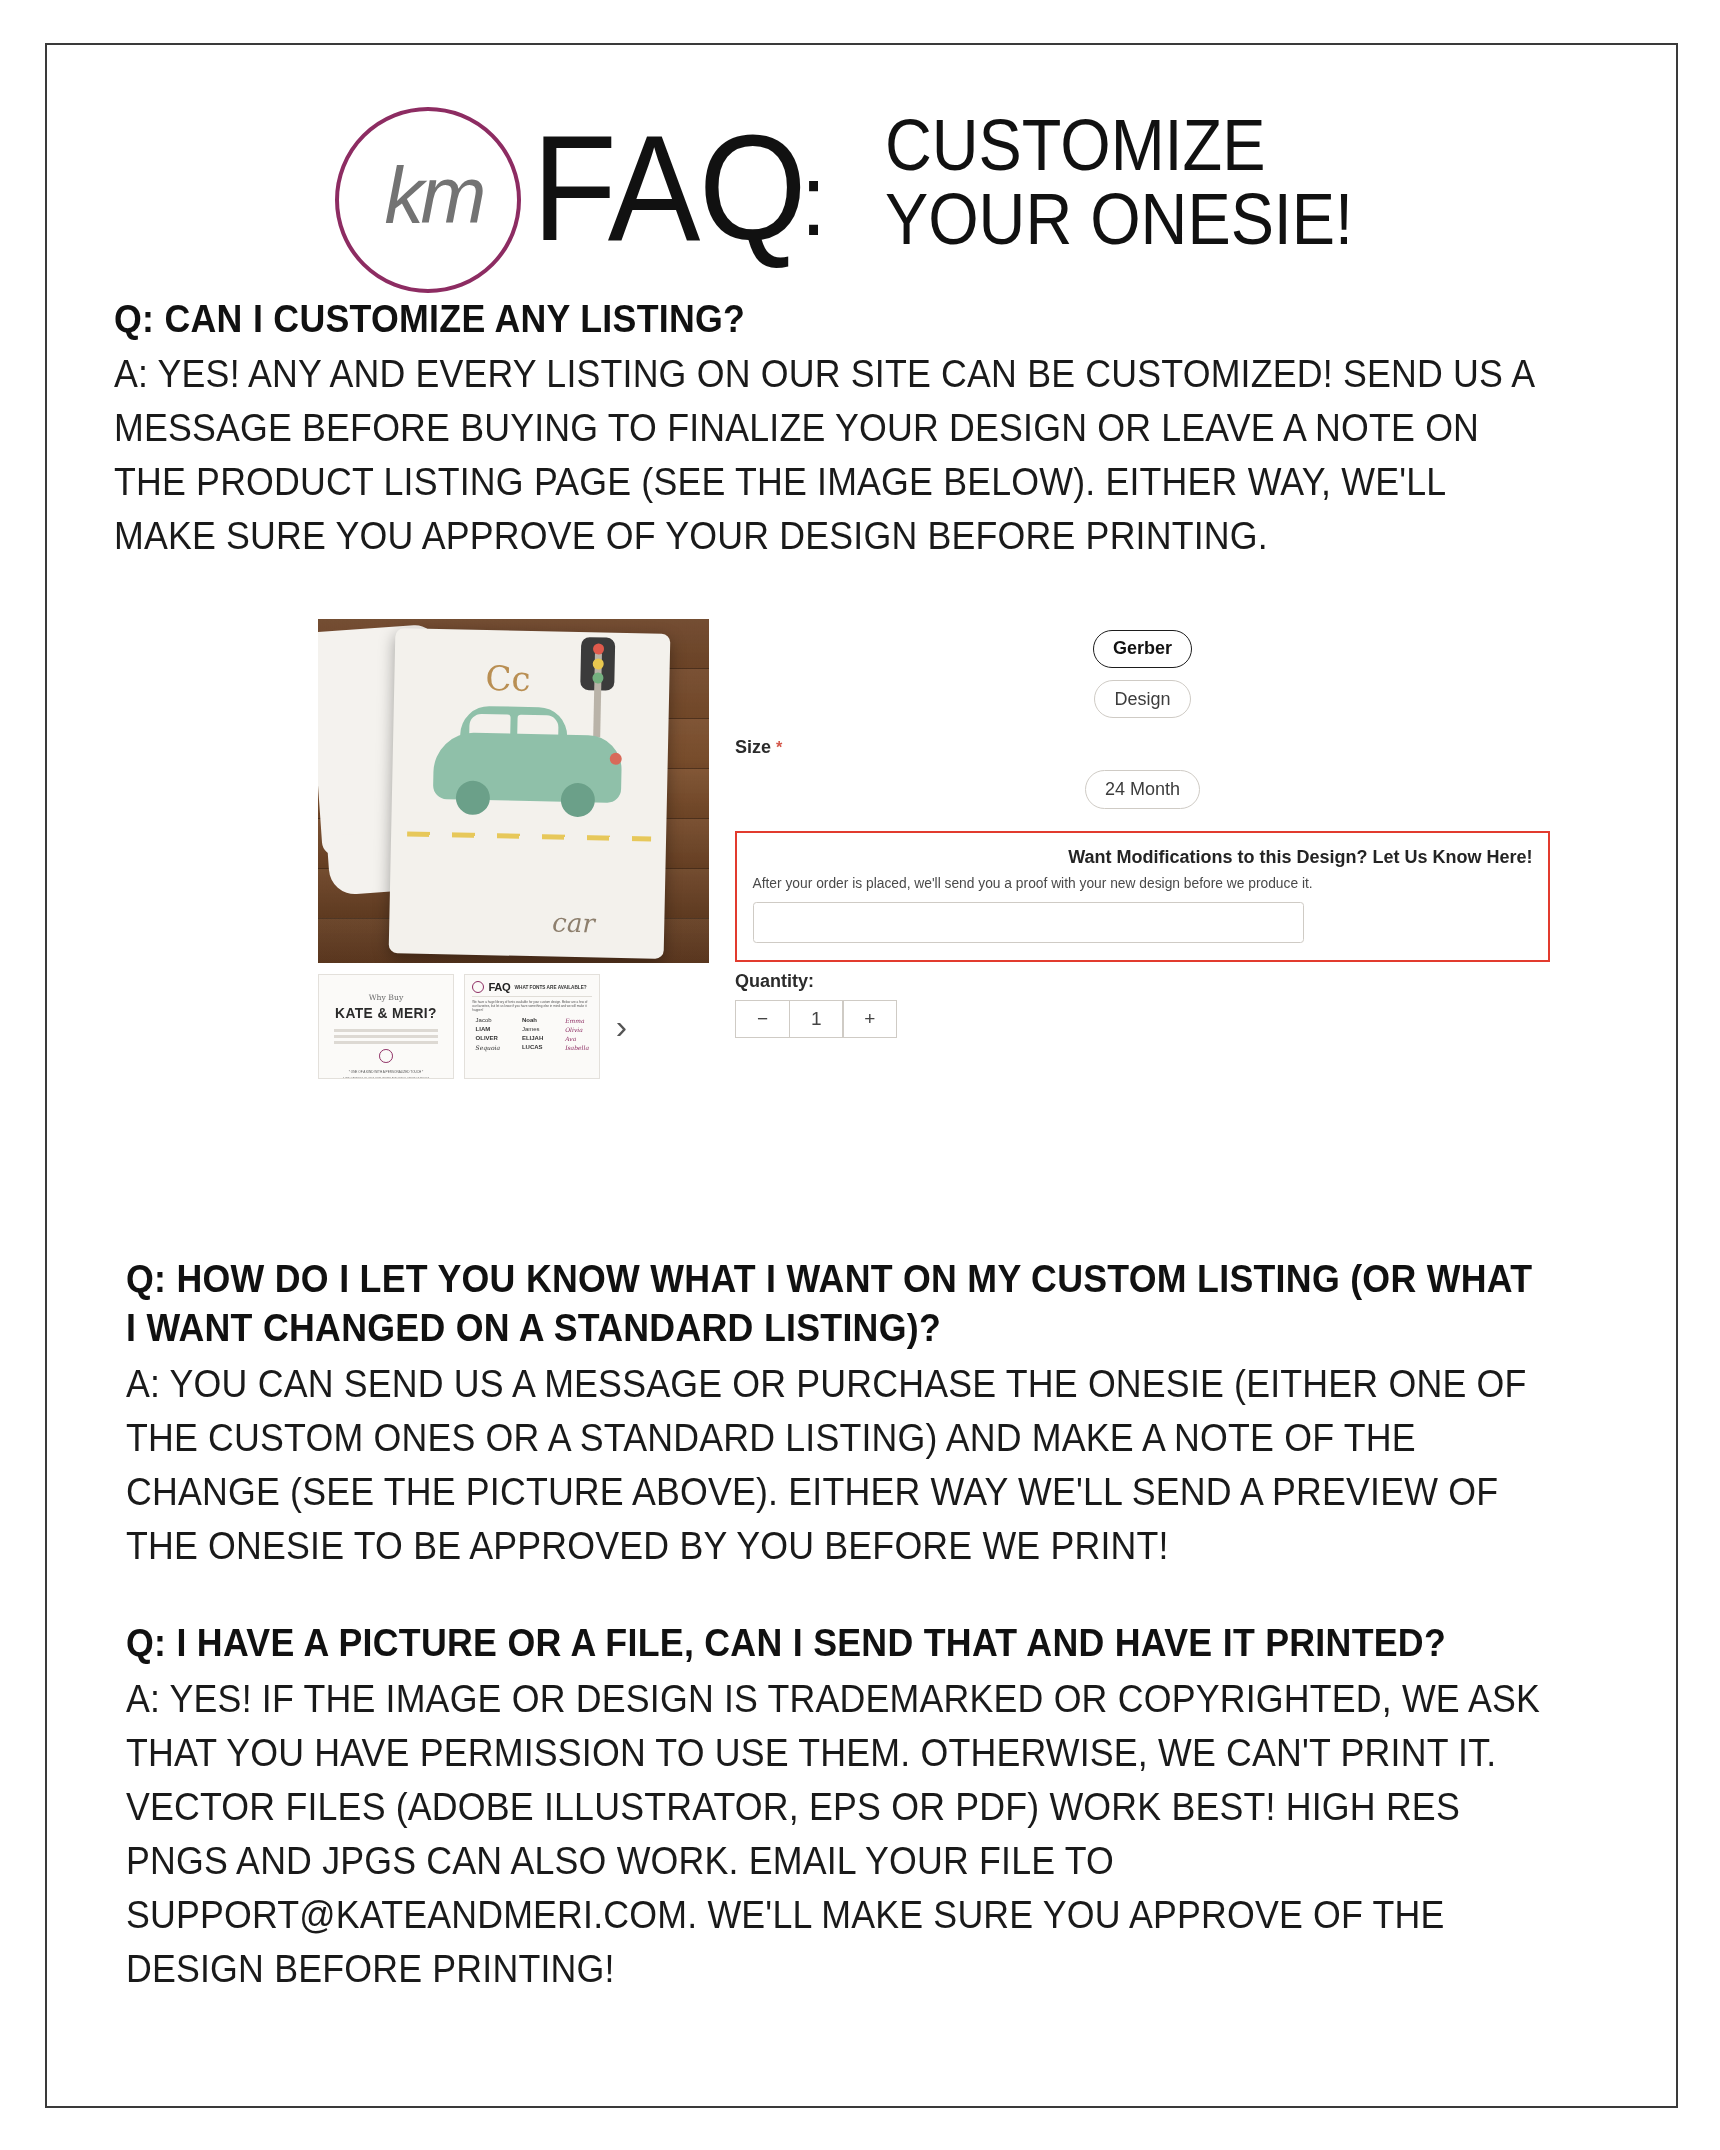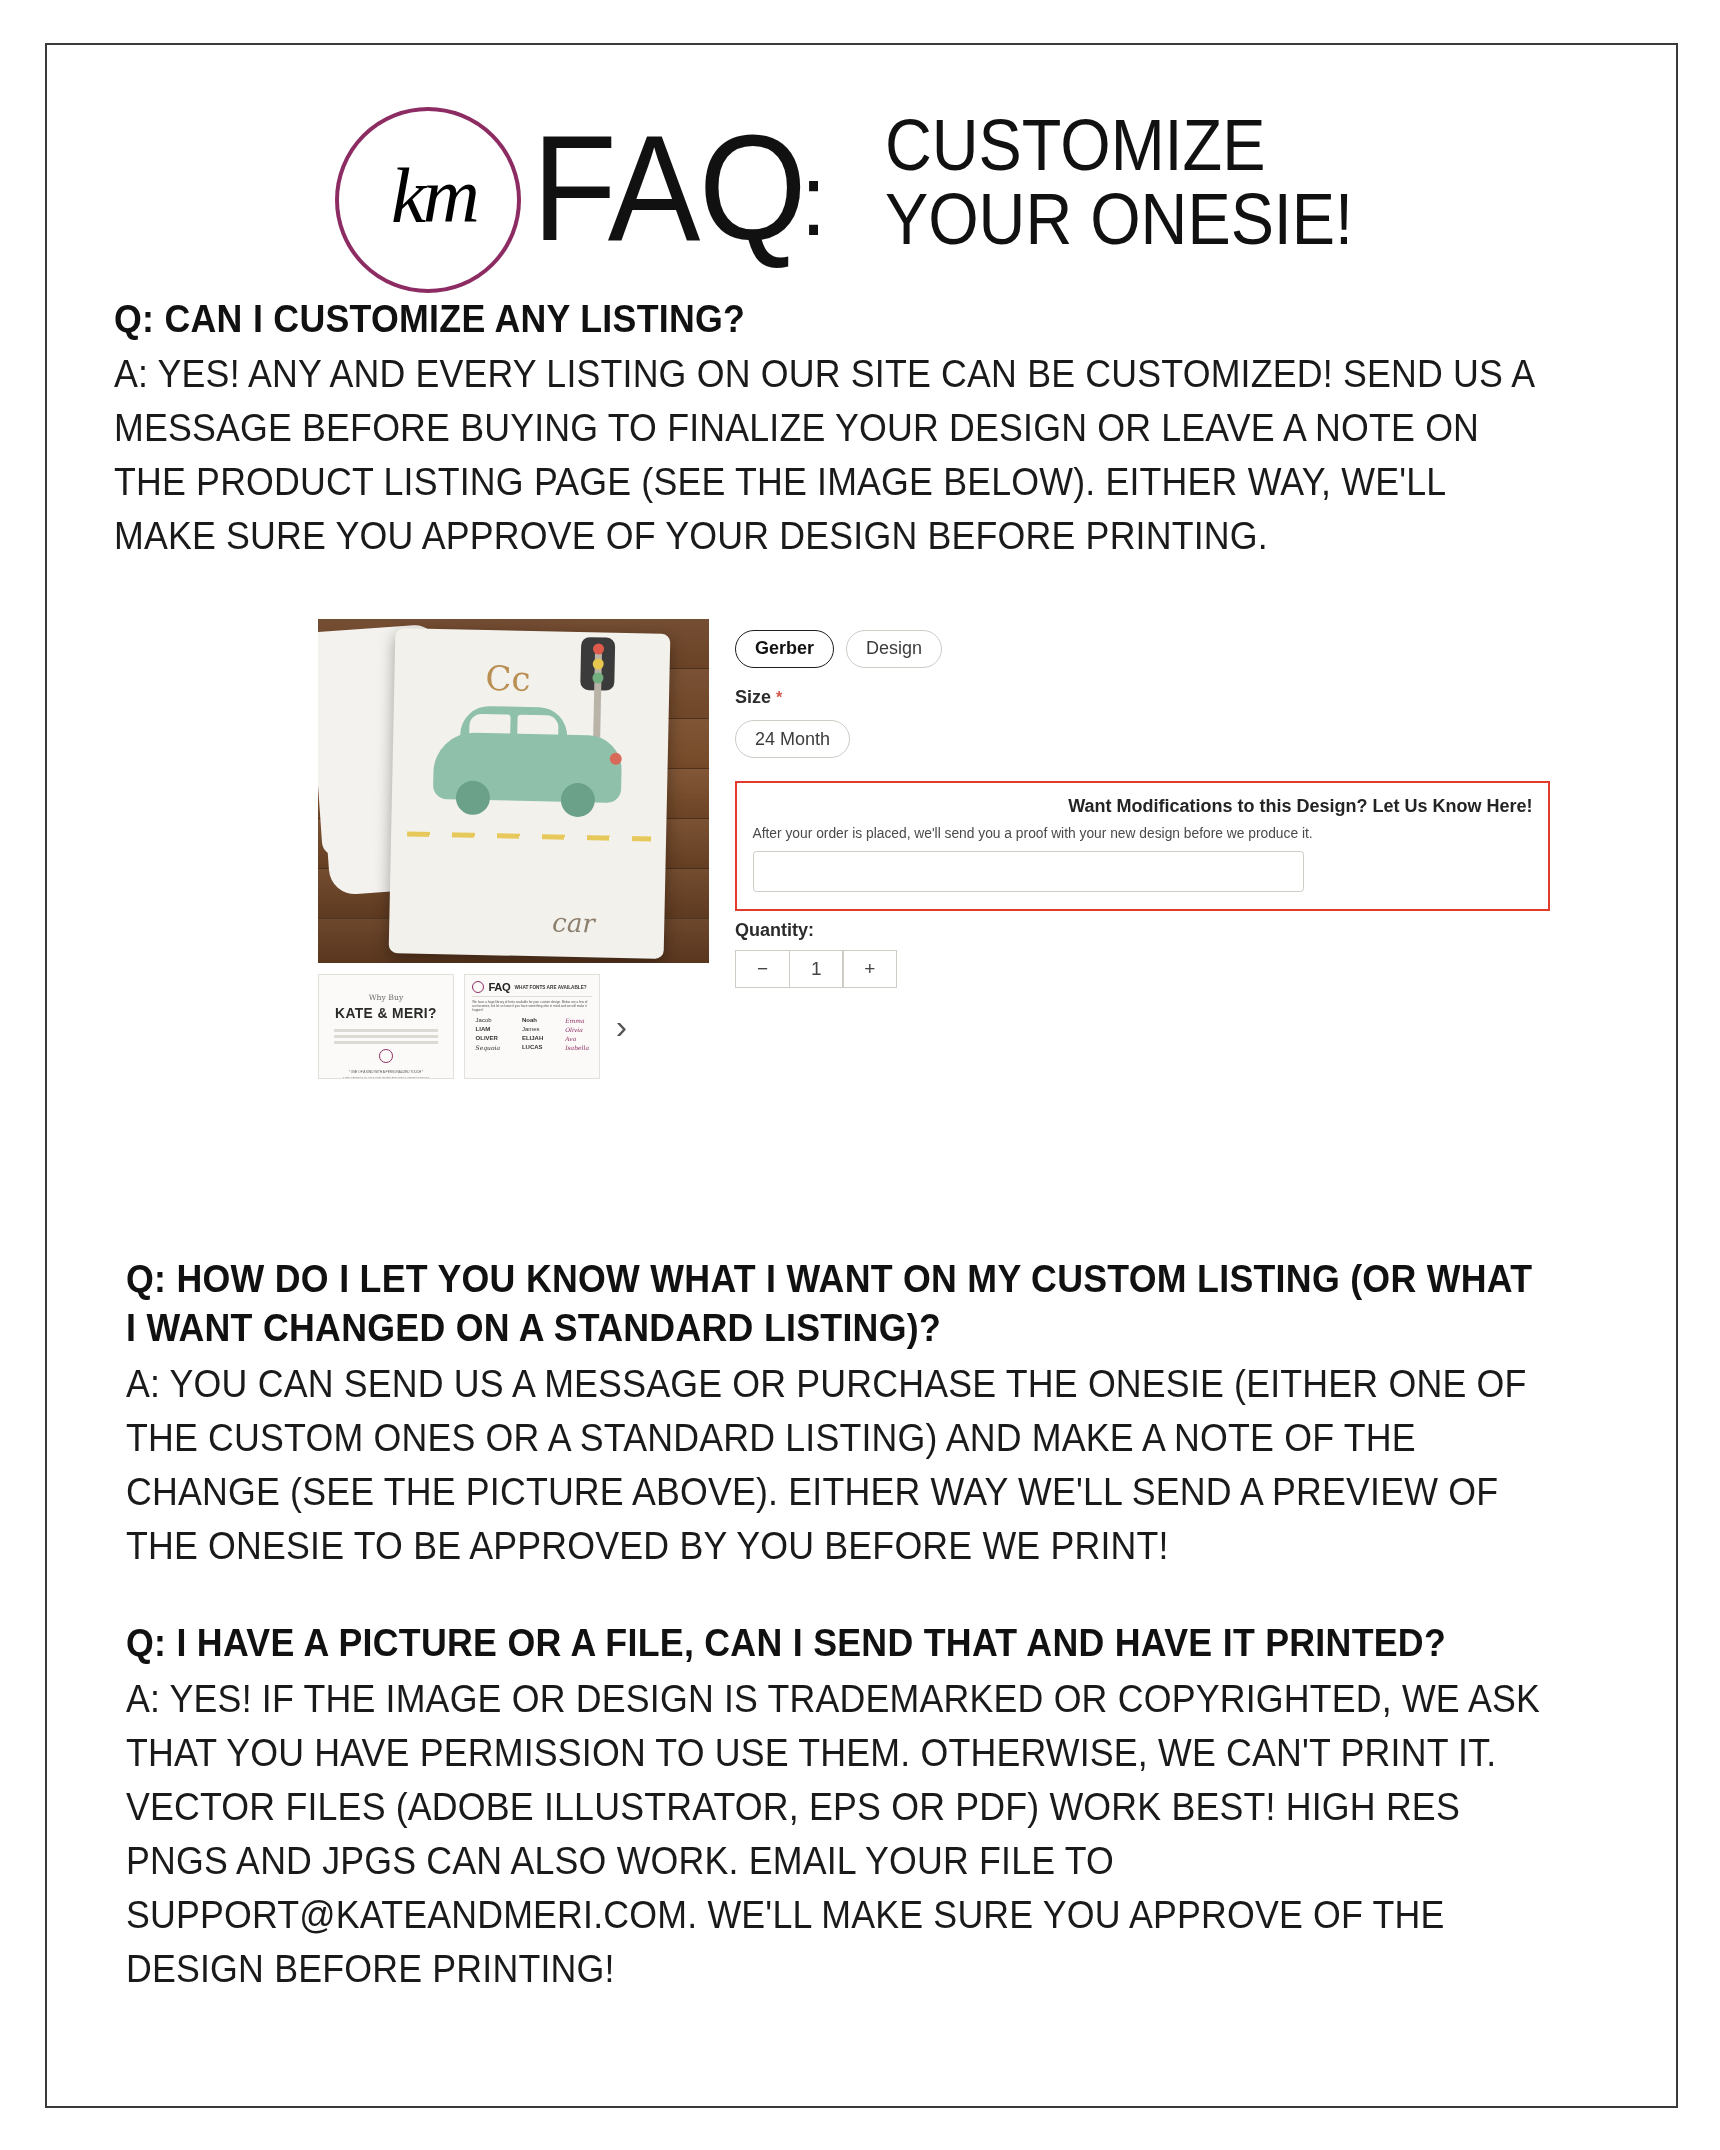--- a/index.html
+++ b/index.html
@@ -56,22 +56,22 @@
     border: 4.3px solid #8d2c62;
     border-radius: 50%;
   }
   .logo-km {
     position: absolute;
     left: 0; top: 0;
     width: 220px; height: 224px;
     display: flex;
     align-items: center;
     justify-content: center;
-    color: #000000;
-    font-family: Liberation Serif, serif;
+    color: #737373;
+    font-family: Liberation Sans, sans-serif;
     font-style: italic;
     font-size: 79px;
     letter-spacing: -3.4px;
     padding-left: 12px;
     padding-bottom: 8.6px;
   }
   .faq-word {
     font-family: "Liberation Sans Narrow", "Liberation Sans", sans-serif;
     font-size: 151px;
     font-weight: 400;
@@ -253,21 +253,21 @@
   .tf-names { display: flex; justify-content: space-between; margin-top: 4.3px; padding: 0 3.4px; }
   .tf-col { font-size: 6px; line-height: 1.5; color: #333; }
   .tf-col.b { font-weight: bold; }
   .tf-col.script { font-family: "DejaVu Serif", serif; font-style: italic; color: #8d2c62; }
   .chev {
     font-size: 34px; color: #555; align-self: center; padding-left: 5.2px; font-weight: 300;
   }
 
   
   .opts-col { flex: 1 1 auto; padding-top: 10.3px; }
-  .pill-row { display: flex; gap: 12px; flex-wrap: wrap; align-items: center; }
+  .pill-row { display: flex; gap: 12px; flex-wrap: wrap; align-items: center; flex-direction: column; }
   .pill {
     border: 1.3px solid #cfcbc5; border-radius: 860px;
     padding: 7.7px 19px; font-size: 18px; color: #3c3c3c;
     background: #fff; font-family: "Liberation Sans", sans-serif;
     white-space: nowrap;
   }
   .pill.sel { border-color: #1d1d1d; border-width: 1.7px; font-weight: bold; color: #111; }
   .field-label {
     font-size: 18px; font-weight: bold; color: #2b2b2b; margin: 19px 0 8.6px 0;
     font-family: "Liberation Sans", sans-serif;

